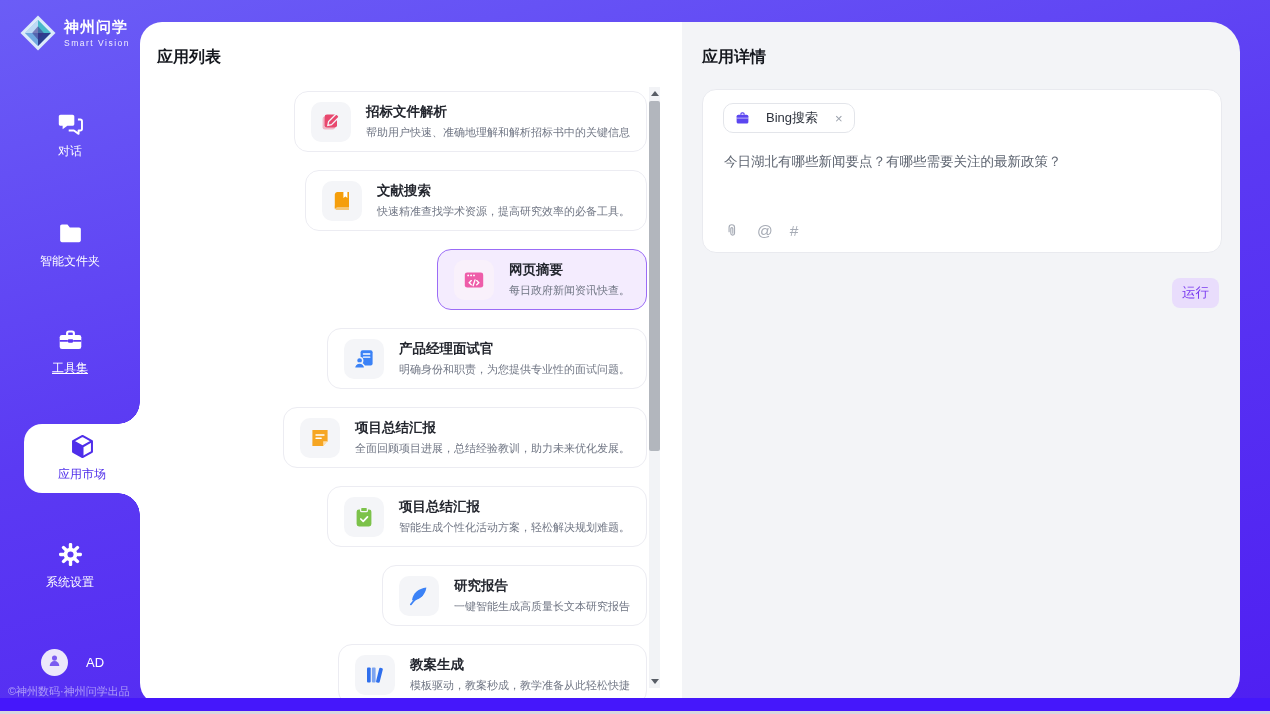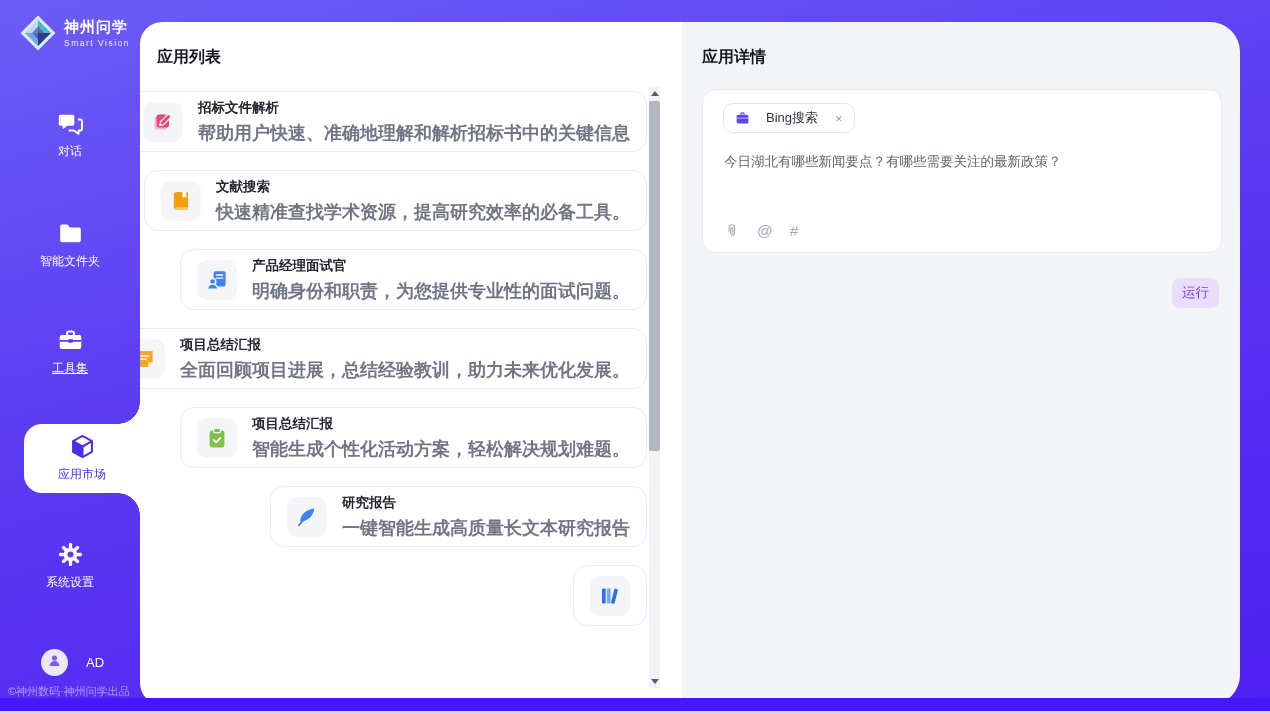--- a/index.html
+++ b/index.html
@@ -53,21 +53,21 @@
   .card-col { position:absolute; left:18px; top:69px; width:489px;
               display:flex; flex-direction:column; gap:18px;align-items:flex-end; }
   .app-card { height:61px; flex:none; background:#fff; border:1px solid #ececf2; border-radius:14px;
               display:flex; align-items:center; gap:15px; padding:0 16px; cursor:pointer; }
   .app-card.selected { background:#f4ecfe; border-color:#9b6cf6; }
   .app-icon-tile { width:40px; height:40px; border-radius:10px; background:#f4f5f8; flex:none;
                    display:flex; align-items:center; justify-content:center; }
   .app-card.selected .app-icon-tile { background:#f9f1fb; }
   .app-icon svg { width:24px; height:24px; display:block; }
   .app-name { font-size:13.5px; font-weight:bold; color:#23262e; }
-  .app-desc { font-size:18px; color:#707684; margin-top:4px; white-space:nowrap;font-weight:bold; }
+  .app-desc { font-size:11px; color:#707684; margin-top:4px; white-space:nowrap; }
 
   .scrollbar { position:absolute; left:509px; top:65px; width:11px; height:601px; background:#f2f3f6; }
   .sb-up, .sb-down { position:absolute; left:0; width:11px; height:13px; display:flex;
                      align-items:center; justify-content:center; cursor:pointer; }
   .sb-up { top:0; } .sb-down { bottom:0; }
   .sb-up i { width:0; height:0; border-left:4px solid transparent; border-right:4px solid transparent;
              border-bottom:5px solid #585d66; }
   .sb-down i { width:0; height:0; border-left:4px solid transparent; border-right:4px solid transparent;
                border-top:5px solid #585d66; }
   .sb-thumb { position:absolute; left:0; top:14px; width:11px; height:350px; background:#b2b6bd;
@@ -223,20 +223,37 @@
                   <path d="M13.4 2.9v6.2l2-1.7 2 1.7V2.9z" fill="#fff"></path>
                   <path d="M4.8 18.4c0 1.5 1.2 2.7 2.7 2.7H19v-2.9H7.5c-1.5 0-2.7-.9-2.7-2z" fill="currentColor" opacity=".55"></path>
                 </svg>
               </span>
     </span>
     <span class="app-texts">
       <div class="app-name">文献搜索</div>
       <div class="app-desc">快速精准查找学术资源，提高研究效率的必备工具。</div>
     </span>
   </div>
+          <div class="app-card selected">
+    <span class="app-icon-tile">
+      <span class="app-icon" style="color: rgb(238, 93, 169);">
+                <svg viewBox="0 0 24 24">
+                  <rect x="2.8" y="4.4" width="18.4" height="15.2" rx="2.4" fill="currentColor"></rect>
+                  <circle cx="6.2" cy="7.4" r=".95" fill="#fff"></circle>
+                  <circle cx="9.1" cy="7.4" r=".95" fill="#fff"></circle>
+                  <circle cx="12" cy="7.4" r=".95" fill="#fff"></circle>
+                  <path d="M9.3 12.6l-2.1 2.1 2.1 2.1M14.7 12.6l2.1 2.1-2.1 2.1M13 11.9l-1.9 5.8" stroke="#fff" stroke-width="1.35" fill="none" stroke-linecap="round"></path>
+                </svg>
+              </span>
+    </span>
+    <span class="app-texts">
+      <div class="app-name">网页摘要</div>
+      <div class="app-desc">每日政府新闻资讯快查。</div>
+    </span>
+  </div>
           <div class="app-card">
     <span class="app-icon-tile">
       <span class="app-icon" style="color: rgb(59, 130, 246);">
                 <svg viewBox="0 0 24 24">
                   <rect x="8.6" y="3.2" width="12" height="15.4" rx="2" fill="currentColor"></rect>
                   <path d="M11.4 7h6.4M11.4 10.2h6.4" stroke="#fff" stroke-width="1.3" stroke-linecap="round"></path>
                   <circle cx="7.6" cy="13.6" r="3.1" fill="currentColor" stroke="#f4f5f8" stroke-width="1.5"></circle>
                   <path d="M2.4 21.2a5.2 5.2 0 0110.4 0z" fill="currentColor" stroke="#f4f5f8" stroke-width="1.5"></path>
                 </svg>
               </span>
@@ -292,20 +309,24 @@
   </div>
           <div class="app-card">
     <span class="app-icon-tile">
       <span class="app-icon" style="color: rgb(47, 111, 237);">
                 <svg viewBox="0 0 24 24">
                   <rect x="4" y="4.4" width="3.7" height="15.2" rx="1" fill="currentColor"></rect>
                   <rect x="8.9" y="4.4" width="3.7" height="15.2" rx="1" fill="currentColor" opacity=".6"></rect>
                   <rect x="14.6" y="4.8" width="3.7" height="15" rx="1" transform="rotate(14 16.4 12.3)" fill="currentColor"></rect>
                 </svg>
               </span>
+    </span>
+    <span class="app-texts">
+      <div class="app-name">教案生成</div>
+      <div class="app-desc">模板驱动，教案秒成，教学准备从此轻松快捷</div>
     </span>
   </div>
         </div>
       <div class="scrollbar">
         <span class="sb-up">
             <i></i>
           </span>
         <span class="sb-thumb"></span>
         <span class="sb-down">
             <i></i>

